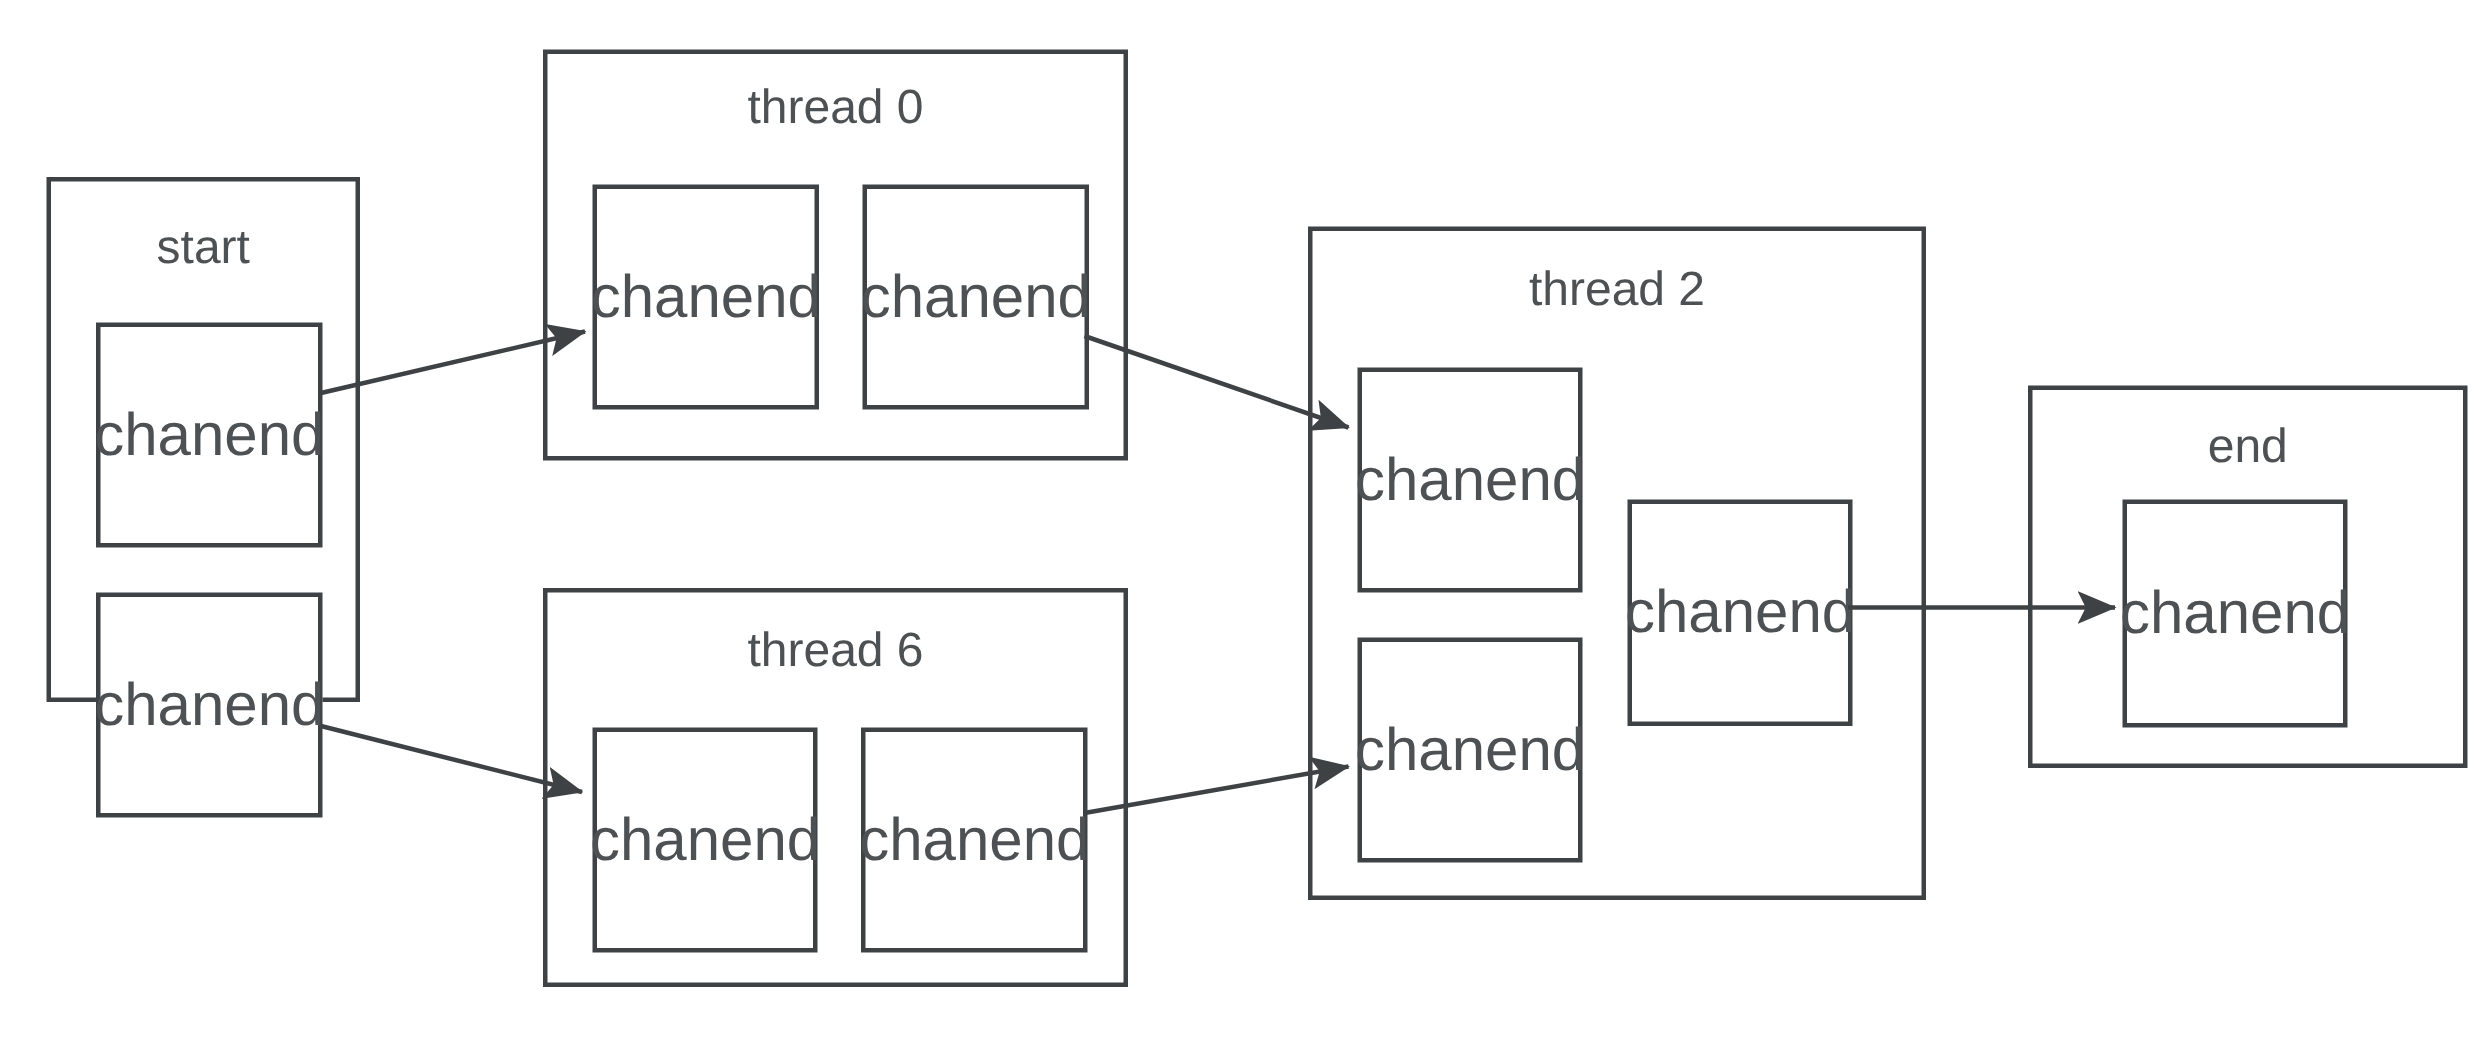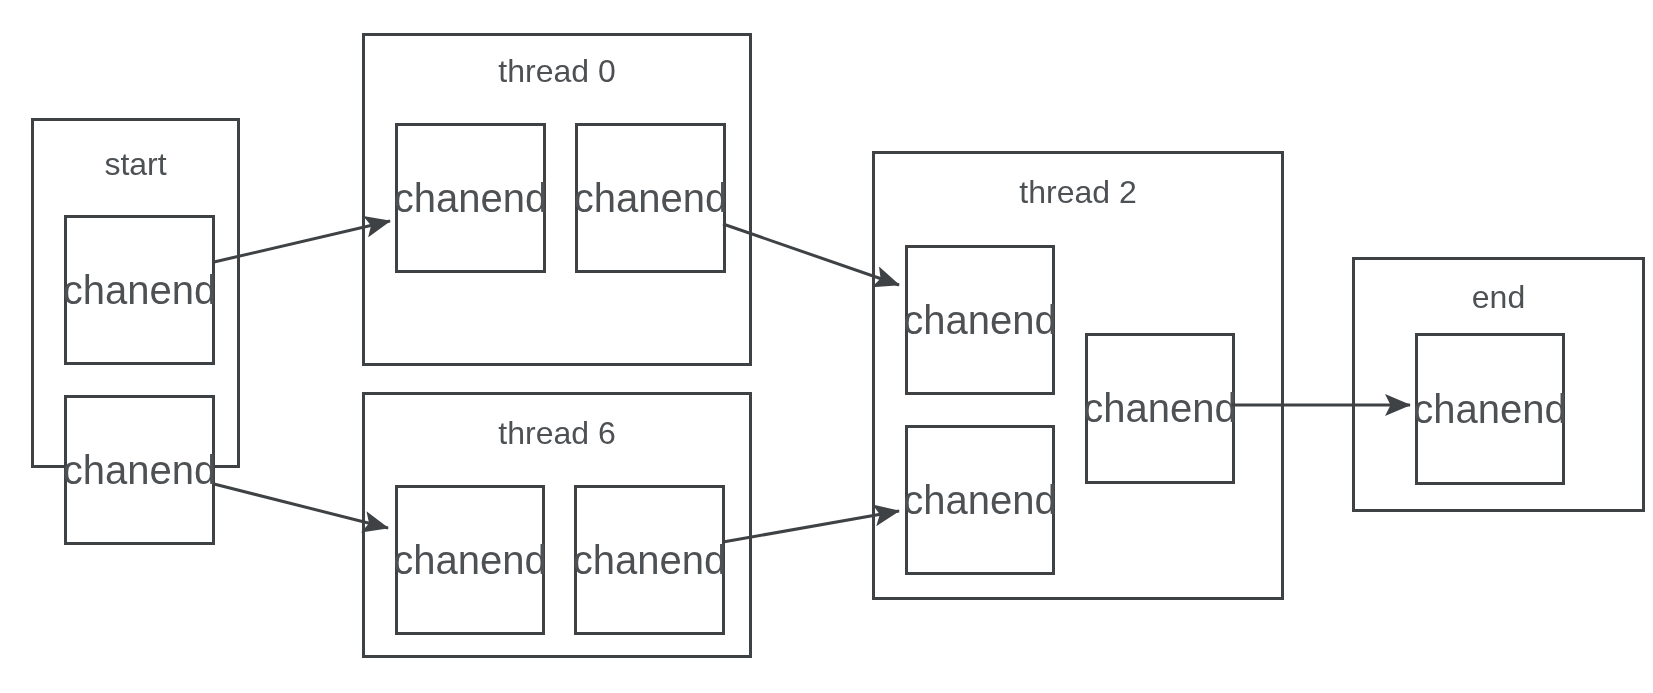--- a/index.html
+++ b/index.html
@@ -47,21 +47,21 @@
     color: var(--text);
     white-space: nowrap;
     overflow: visible;
   }
   
   .g-start   { left: 31px;   top: 118px; width: 209px; height: 350px; }
   .g-start .group-title { top: 27px; }
   .g-start .ce-0 { left: 30px; top: 94px;  width: 151px; height: 150px; }
   .g-start .ce-1 { left: 30px; top: 274px; width: 151px; height: 150px; }
   
-  .g-thread0 { left: 362px;  top: 33px;  width: 390px; height: 333px; }
+  .g-thread0 { left: 362px;  top: 33px;  width: 390px; height: 274px; }
   .g-thread0 .group-title { top: 19px; }
   .g-thread0 .ce-0 { left: 30px;  top: 87px; width: 151px; height: 150px; }
   .g-thread0 .ce-1 { left: 210px; top: 87px; width: 151px; height: 150px; }
   
   .g-thread1 { left: 362px;  top: 392px; width: 390px; height: 266px; }
   .g-thread1 .group-title { top: 22px; }
   .g-thread1 .ce-0 { left: 30px;  top: 90px; width: 150px; height: 150px; }
   .g-thread1 .ce-1 { left: 209px; top: 90px; width: 151px; height: 150px; }
   
   .g-thread2 { left: 872px;  top: 151px; width: 412px; height: 449px; }

